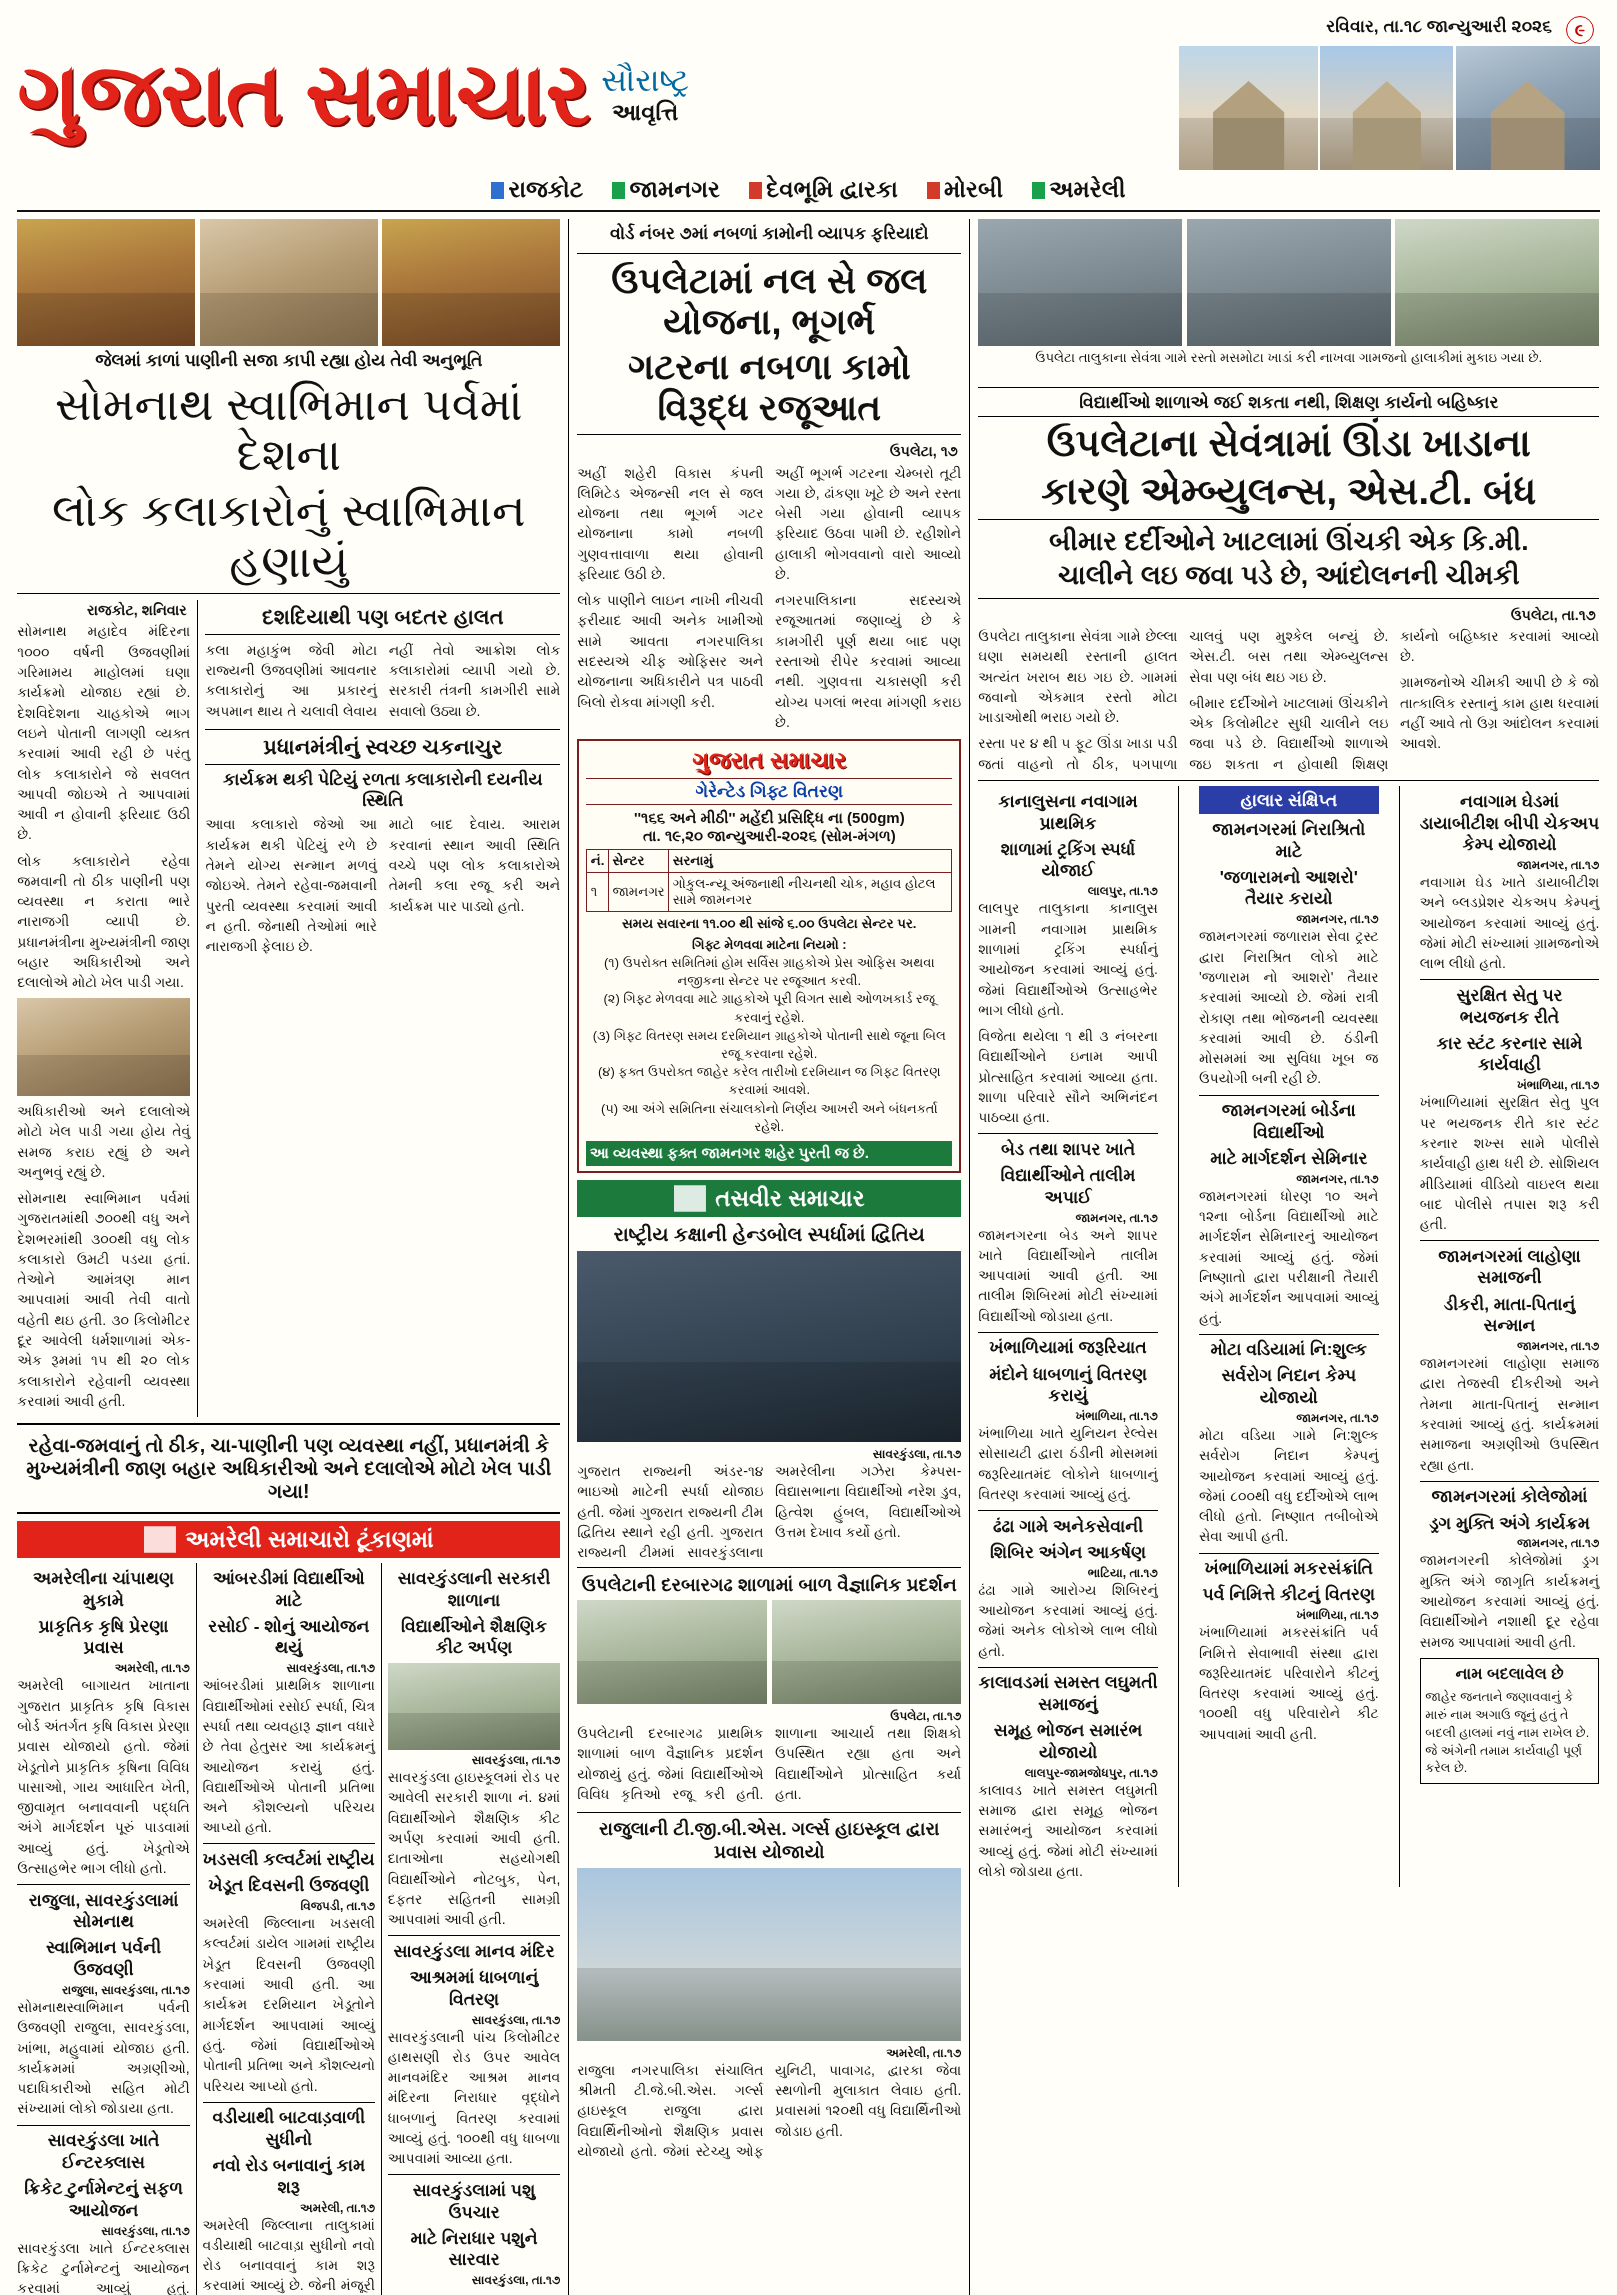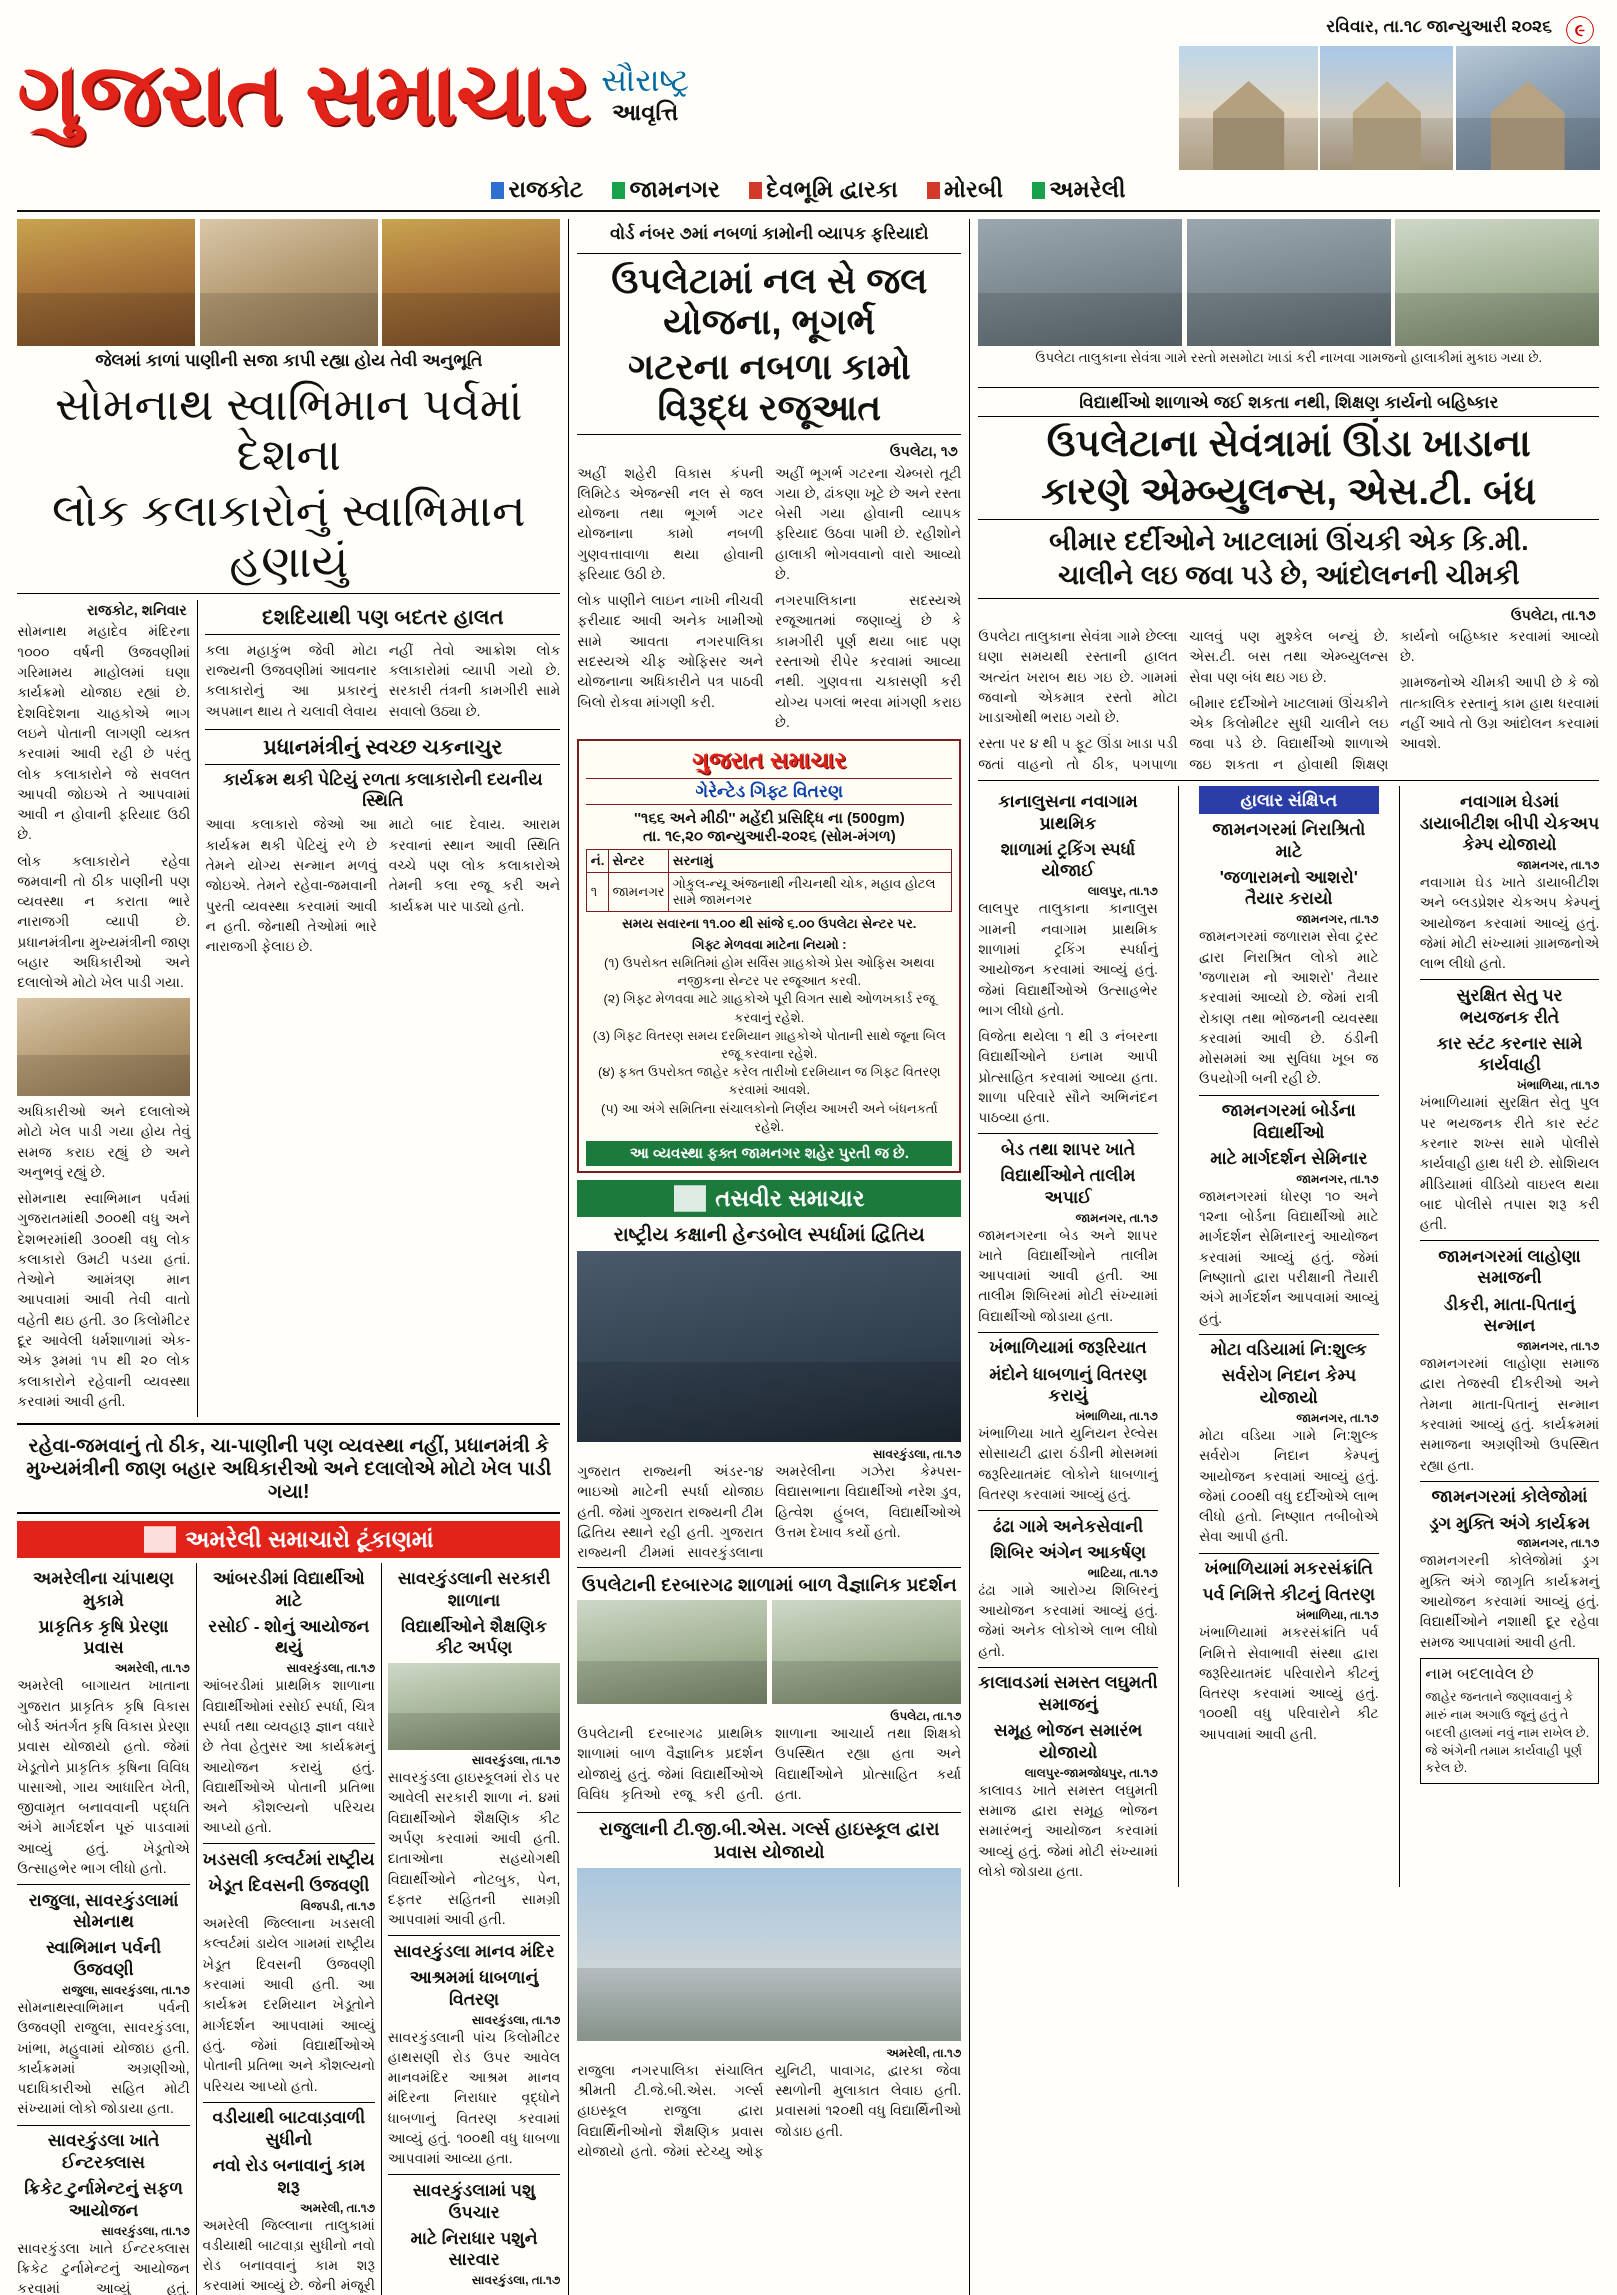--- a/index.html
+++ b/index.html
@@ -123,41 +123,41 @@
   .subhead.sm { font-size:17.3px; }
 
   
   .giftbox { border:2.3px double #7a1f1f;padding:5.8px 7px;margin:7px 0;background:#fffdf4; }
   .giftbox .gb-logo{font-size:23px;color:#e2231a;font-weight:bold;text-align:center;text-shadow:1.2px 1.2px 0 #7a0f0a;}
   .giftbox .gb-sub{font-size:17.3px;text-align:center;color:#0a3fa8;font-weight:bold;border-top:1.2px solid #7a1f1f;border-bottom:1.2px solid #7a1f1f;margin:3.5px 0;padding:2.3px 0;}
   .giftbox .gb-line{font-size:15px;text-align:center;font-weight:bold;}
   .gb-table{width:100%;border-collapse:collapse;margin:4.6px 0;font-size:13.3px;}
   .gb-table th,.gb-table td{border:1.2px solid #7a1f1f;padding:2.9px 3.5px;text-align:left;}
   .gb-note{font-size:13px;line-height:1.4;text-align:center;}
-  .gb-foot{font-size:15px;font-weight:bold;text-align:center;background:#1c7a3c;color:#fff;padding:3.5px;margin-top:4.6px;}
+  .gb-foot{font-size:15px;font-weight:bold;background:#1c7a3c;color:#fff;padding:3.5px;margin-top:4.6px;}
 
   .section-banner {
     background:#e2231a;color:#fff;font-size:23px;font-weight:bold;
     text-align:center;padding:4.6px 5.8px;margin:7px 0 5.8px;
     display:flex;align-items:center;justify-content:center;gap:9.2px;
   }
   .section-banner.green{background:#1c7a3c;}
   .section-banner .sbicon{
     width:32px;height:26.6px;background:#fff;display:inline-block;
     clip-path:polygon(0 0,100% 0,100% 100%,0 100%);opacity:.85;
   }
   .minihead {
     font-size:17.3px;font-weight:bold;text-align:center;margin:4.6px 0 2.3px;line-height:1.25;
   }
   .mini-rule{border-top:1.2px solid #000;margin:4.6px 0;}
   .blue-band{
     background:#2b3ea8;color:#fff;font-size:17.3px;font-weight:bold;text-align:center;padding:3.5px;
   }
   .namebox{border:1.7px solid #000;padding:4.6px;font-size:12.7px;line-height:1.4;margin-top:5.8px;}
-  .namebox .nb-t{font-weight:normal;font-size:16px;margin-bottom:3.5px;}
+  .namebox .nb-t{font-weight:bold;text-align:center;font-size:16px;margin-bottom:3.5px;}
   .smallcap{font-size:12px;text-align:right;font-weight:bold;}
   .imgrow{display:flex;gap:4.6px;}
   .imgrow .photo{flex:1;}
 </style>
 </head>
 <body>
 
 <div class="page">
 
   <div class="topline">

